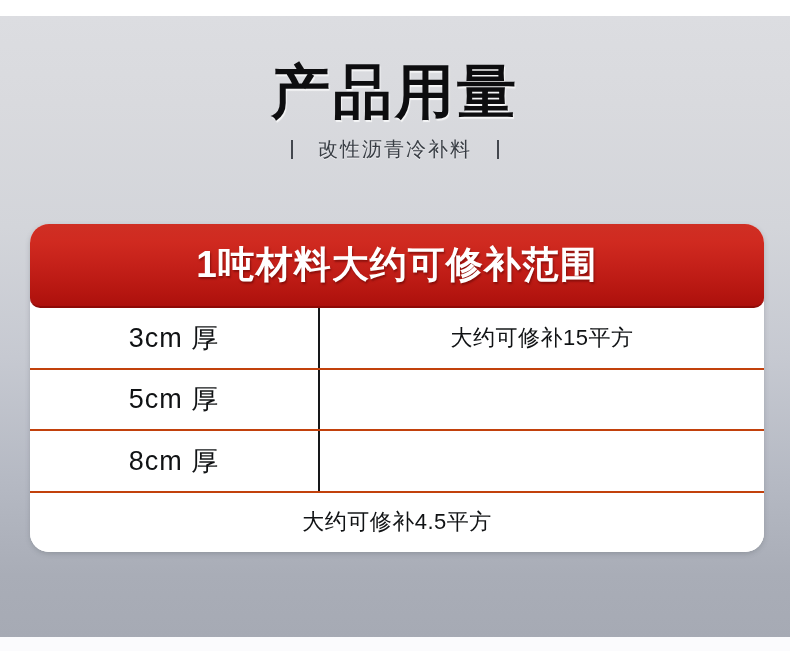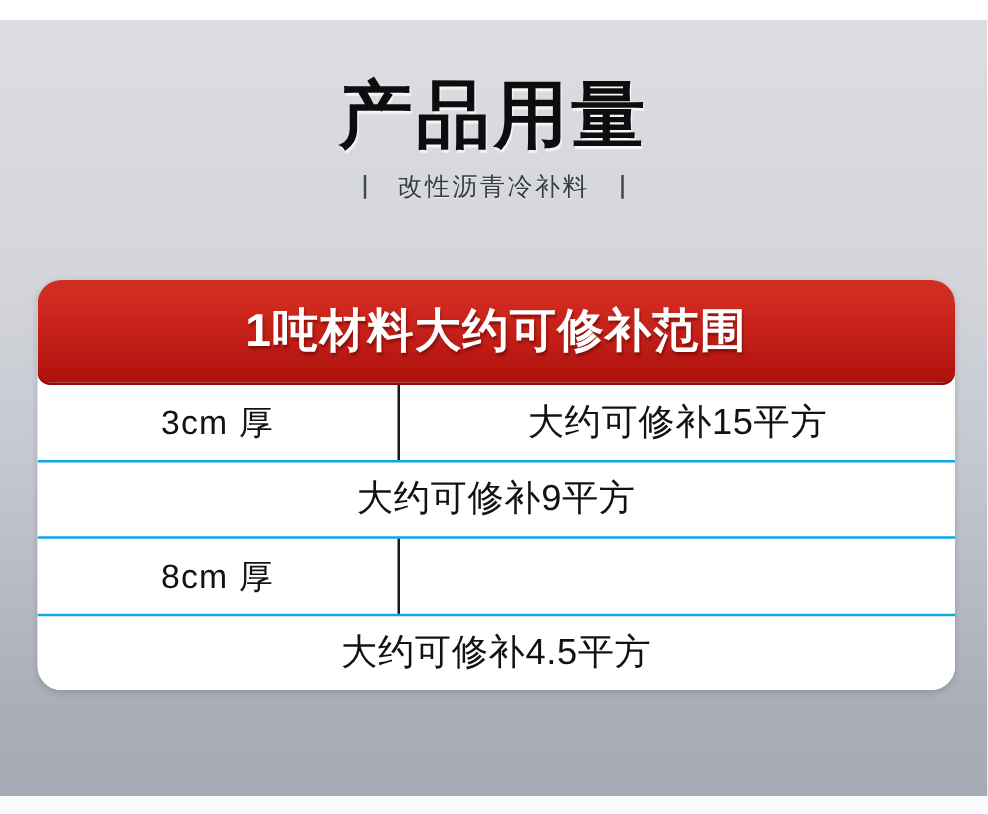--- a/index.html
+++ b/index.html
@@ -112,42 +112,42 @@
     width:100%;
     height:244px;
     display:flex;
     flex-direction:column;
     background:#ffffff;
   }
   .row {
     flex:1 1 0;
     display:flex;
     align-items:stretch;
-    border-bottom:2px solid #0ea5e9;
+    border-bottom:2px solid #c2410c;
   }
   .row:last-child { border-bottom:none; }
 
   .cell {
     display:flex;
     align-items:center;
     justify-content:center;
     font-family:"Liberation Sans", sans-serif;
     color:#101214;
   }
   .cell-left {
     width:290px;
     flex:0 0 290px;
     font-size:27px;
     font-weight:normal;
     letter-spacing:1px;
     border-right:2px solid #16181a;
   }
   .cell-right {
     flex:1 1 auto;
-    font-size:29px;
+    font-size:22px;
     font-weight:normal;
     letter-spacing:0.5px;
   }
 </style>
 </head>
 <body>
 
 <div id="page">
 
   <div class="strip-top"></div>
@@ -172,21 +172,21 @@
     </div>
 
     <div class="table">
 
       <div class="row">
         <div class="cell cell-left">3cm  厚</div>
         <div class="cell cell-right">大约可修补15平方</div>
       </div>
 
       <div class="row">
-        <div class="cell cell-right">大约可修补9平方</div>
+        <div class="cell cell-left">5cm  厚</div>
       </div>
 
       <div class="row">
         <div class="cell cell-left">8cm  厚</div>
       </div>
 
       <div class="row">
         <div class="cell cell-right">大约可修补4.5平方</div>
       </div>
 

